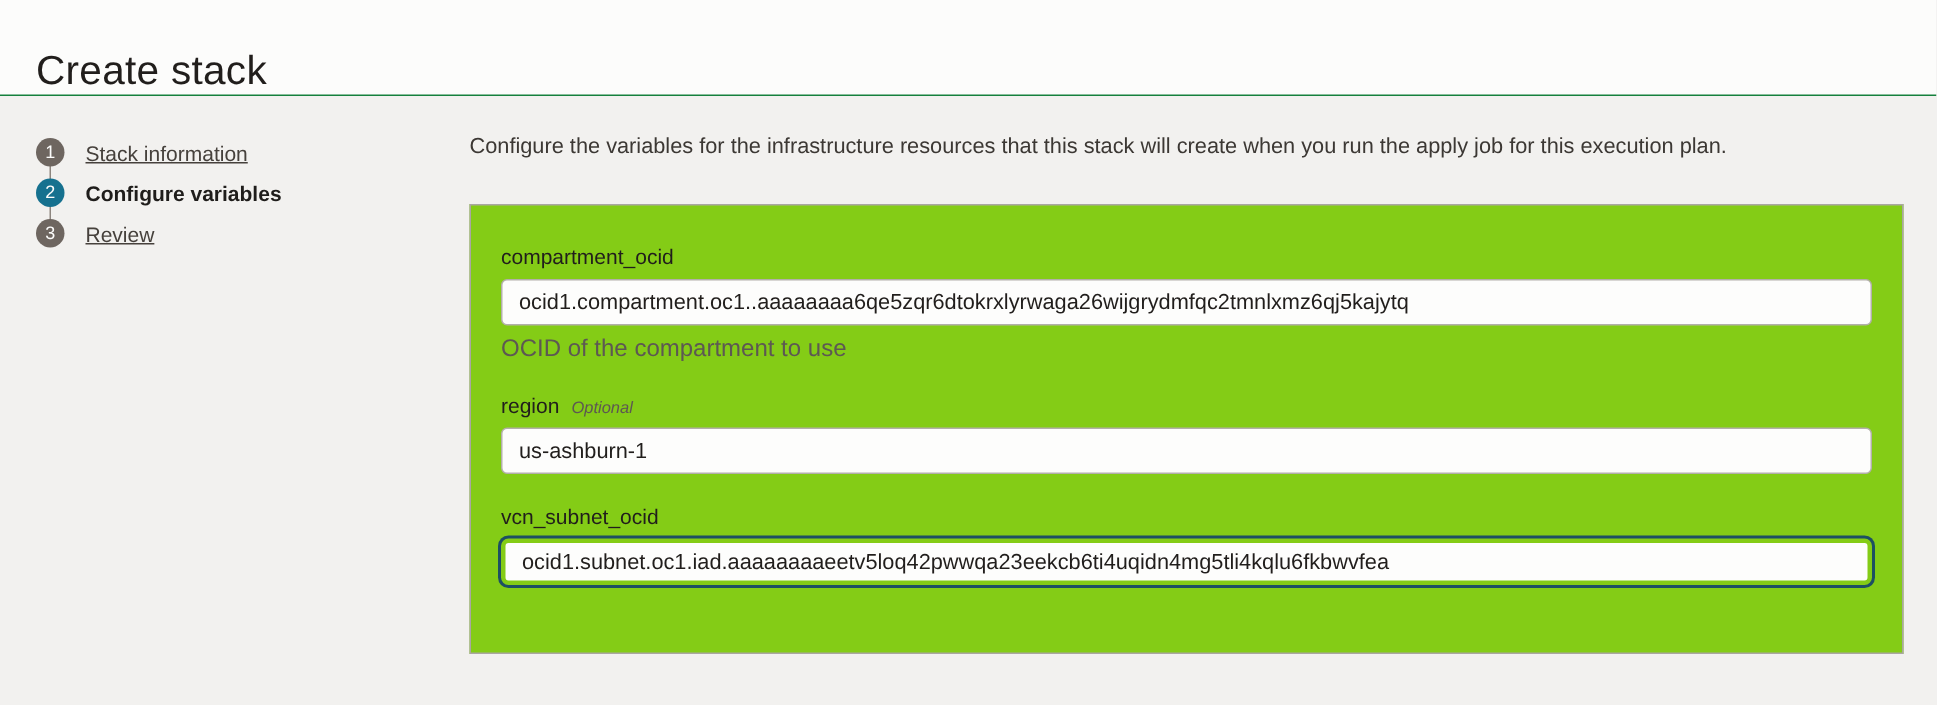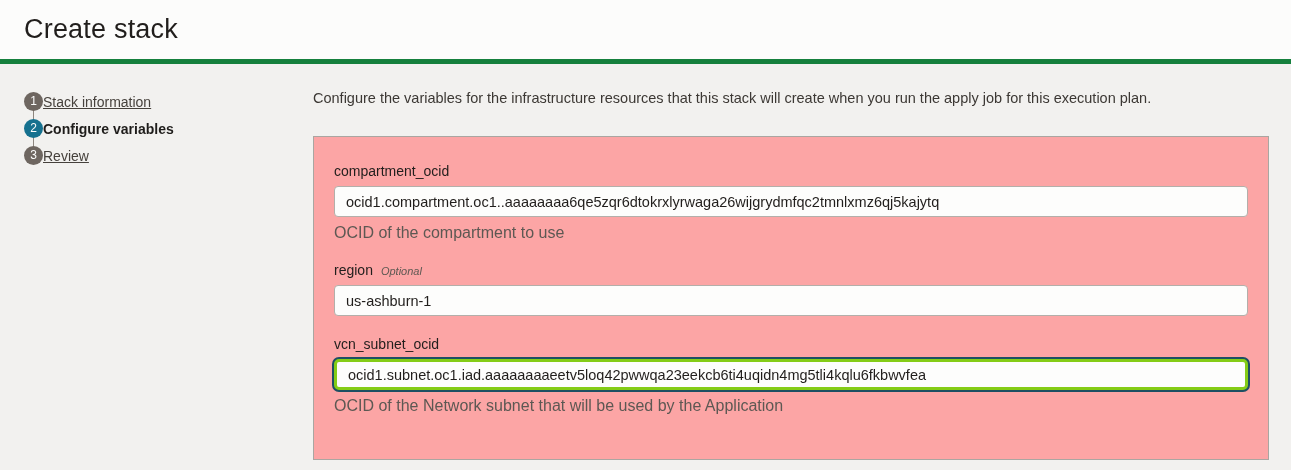--- a/index.html
+++ b/index.html
@@ -6,23 +6,23 @@
   html,body { width:1291px; height:470px; overflow:hidden; }
   body {
     font-family:"Liberation Sans", sans-serif;
     background:#f2f1ef;
     color:#211e1c;
   }
   
   .header {
     height:64px;
     background:#fcfcfb;
-    border-bottom:5px solid #15803d;
-    display:flex;
-    align-items:center;
+    border-bottom:1px solid #15803d;
+    display:flex;
+    align-items:flex-end;
     padding:0 24px;
   }
   .page-title {
     font-size:27px;
     font-weight:400;
     color:#211e1c;
     letter-spacing:0.2px;
   }
   
   .content {
@@ -58,21 +58,21 @@
     border-radius:50%;
     background:#6e6660;
     color:#fcfcfb;
     font-size:12px;
     line-height:19px;
     text-align:center;
     flex:0 0 19px;
   }
   .step.current .step-circle { background:#16718f; }
   .step-label {
-    margin-left:0;
+    margin-left:14px;
     font-size:14px;
     color:#46413c;
     text-decoration:underline;
     cursor:pointer;
   }
   .step.current .step-label {
     text-decoration:none;
     font-weight:bold;
     color:#1f1d1b;
     cursor:default;
@@ -82,21 +82,21 @@
     flex:1 1 auto;
     padding:24px 22px 0 0;
   }
   .description {
     font-size:14.5px;
     color:#3c3834;
     margin-bottom:28px;
     line-height:20px;
   }
   .panel {
-    background:#fca5a5;
+    background:#84cc16;
     border:1px solid #aaa6a1;
     padding:26px 20px 24px 20px;
     min-height:300px;
   }
   .field { margin-bottom:20px; }
   .label-row {
     display:flex;
     align-items:baseline;
     margin-bottom:7px;
   }
@@ -183,19 +183,18 @@
         <input type="text" class="text-input" value="us-ashburn-1" style="">
         
       </div>
 
       <div class="field">
         <div class="label-row">
           <label class="field-label">vcn_subnet_ocid</label>
 
         </div>
         <input type="text" class="text-input focused" value="ocid1.subnet.oc1.iad.aaaaaaaaeetv5loq42pwwqa23eekcb6ti4uqidn4mg5tli4kqlu6fkbwvfea" style="">
-        <div class="help-text">OCID of the Network subnet that will be used by the Application</div>
       </div>
 
     </section>
   </main>
 
 </div>
 
 </body></html>

